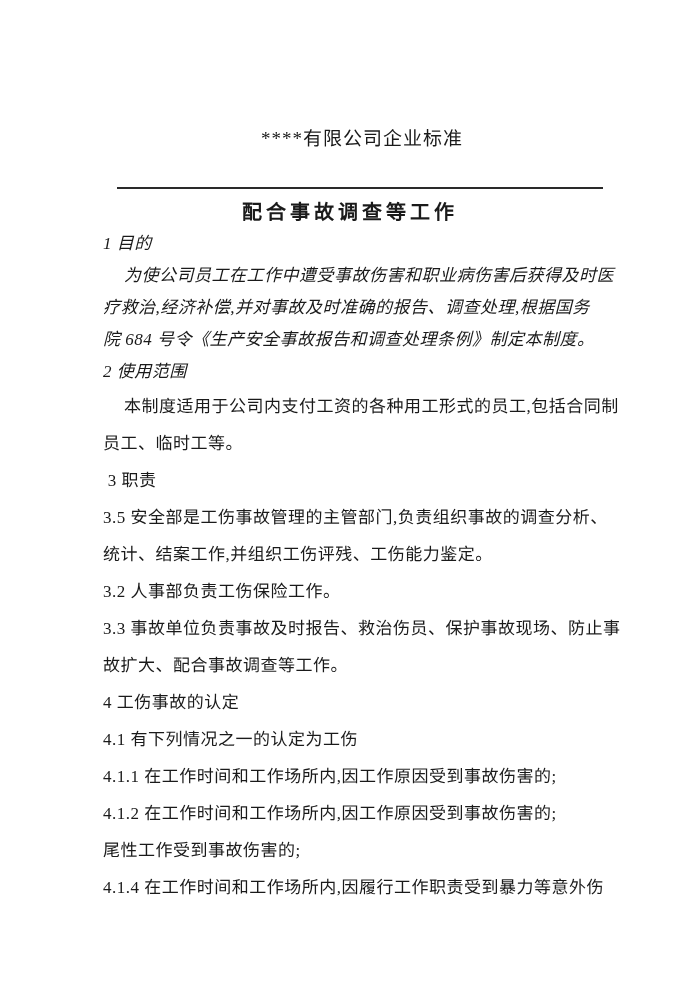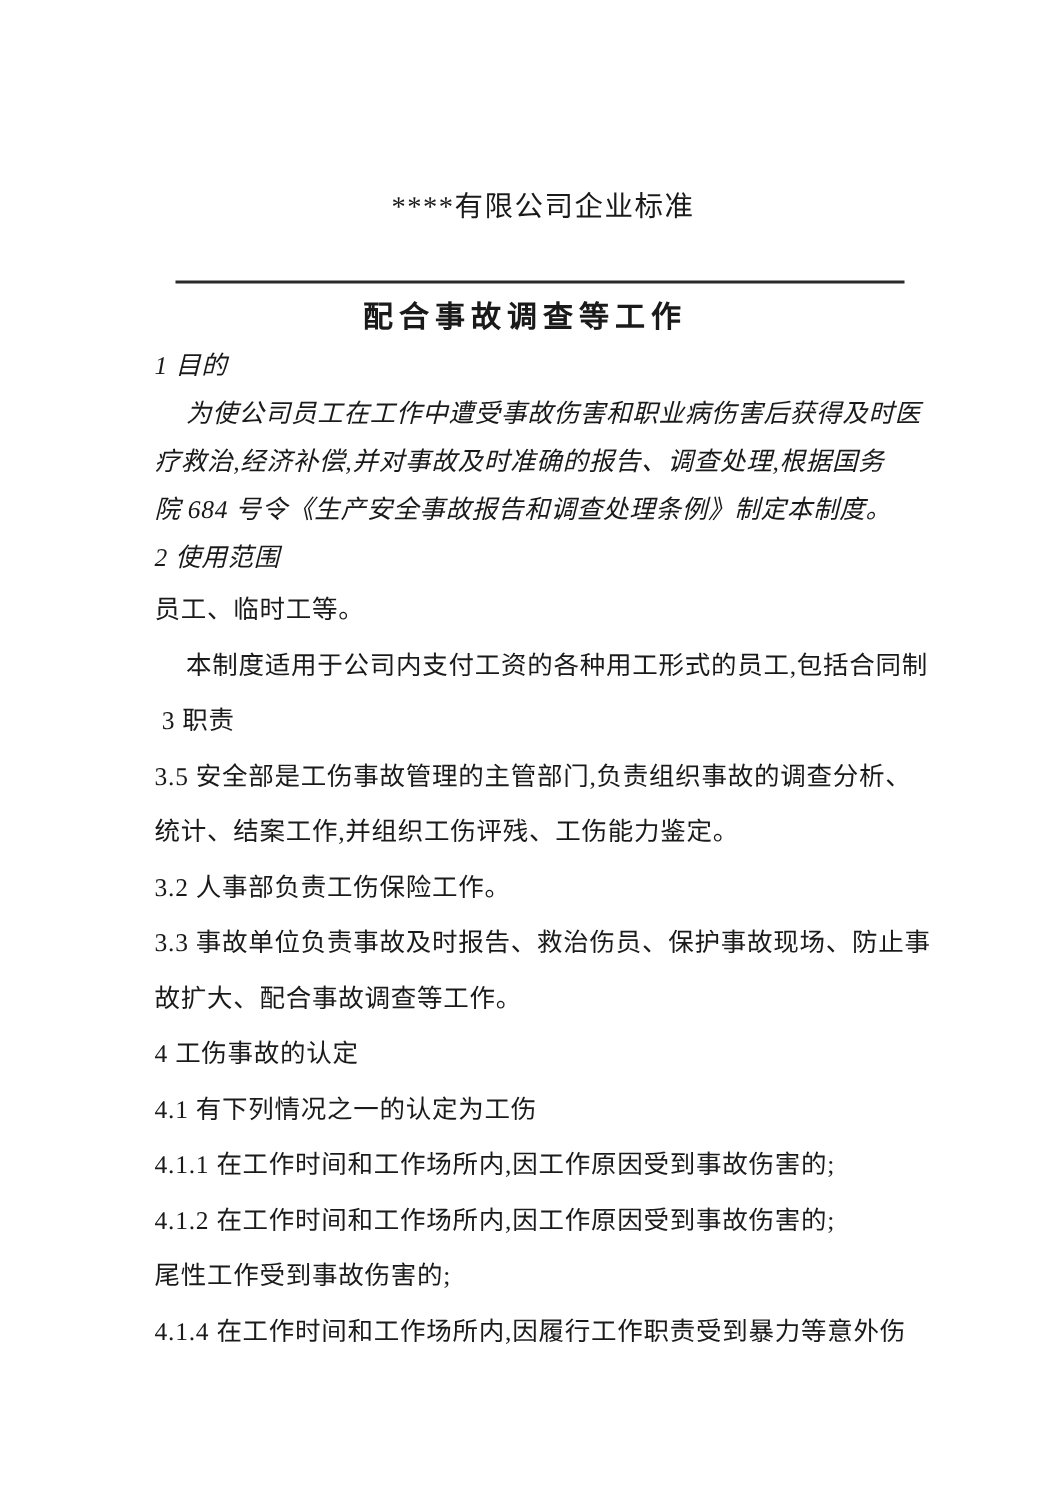--- a/index.html
+++ b/index.html
@@ -70,22 +70,22 @@
       </div>
       <div class="block tight">
         <div class="line indent">为使公司员工在工作中遭受事故伤害和职业病伤害后获得及时医</div>
         <div class="line">疗救治,经济补偿,并对事故及时准确的报告、调查处理,根据国务</div>
         <div class="line">院 684 号令《生产安全事故报告和调查处理条例》制定本制度。</div>
       </div>
       <div class="block tight">
         <div class="line">2 使用范围</div>
       </div>
       <div class="block normal">
+        <div class="line indent">本制度适用于公司内支付工资的各种用工形式的员工,包括合同制</div>
         <div class="line">员工、临时工等。</div>
-        <div class="line indent">本制度适用于公司内支付工资的各种用工形式的员工,包括合同制</div>
       </div>
       <div class="block normal">
         <div class="line"> 3 职责</div>
       </div>
       <div class="block normal">
         <div class="line">3.5 安全部是工伤事故管理的主管部门,负责组织事故的调查分析、</div>
         <div class="line">统计、结案工作,并组织工伤评残、工伤能力鉴定。</div>
       </div>
       <div class="block normal">
         <div class="line">3.2 人事部负责工伤保险工作。</div>

